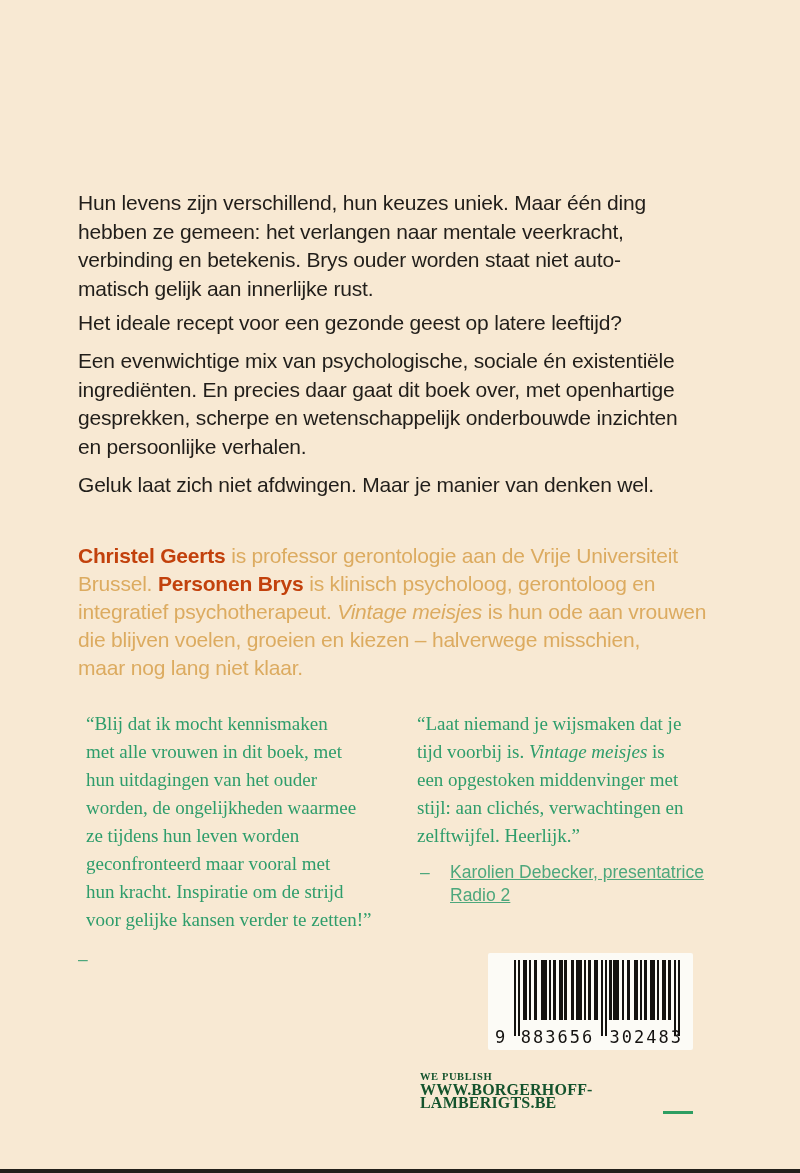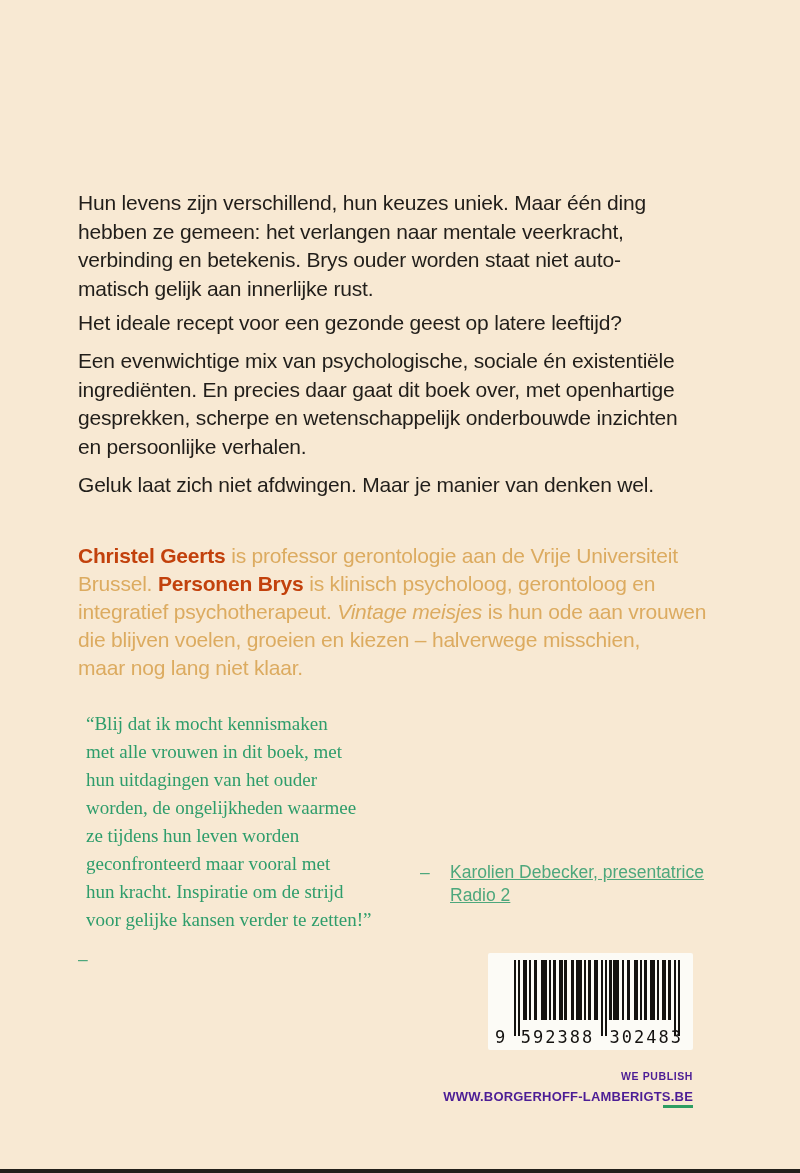--- a/index.html
+++ b/index.html
@@ -64,24 +64,24 @@
   .logo{position:absolute;left:43px;top:1056px;display:flex;align-items:center;}
   .logo svg{display:block;}
   .logo-divider{width:2px;height:31px;background:#28a05c;margin:0 9px;}
   .logo-text{
     font-size:9.5px;font-weight:700;line-height:10.5px;
     letter-spacing:0.3px;color:#28a05c;
   }
   
   .footer-right{
     position:absolute;top:1071px;left:420px;width:273px;
-    text-align:right;color:#4c1d95;font-weight:700;
+    color:#14532d;font-weight:700;font-family:Liberation Serif, serif;
   }
   .tagline{font-size:10.5px;letter-spacing:0.6px;line-height:11px;}
-  .website{font-size:13px;letter-spacing:0.2px;line-height:13px;margin-top:8px;}
+  .website{font-size:16px;letter-spacing:0.2px;line-height:13px;margin-top:1px;}
   .website-underline{width:30px;height:2.5px;background:#2d9e62;margin:2px 0 0 auto;}
   .bottom-edge{position:absolute;left:0;right:0;bottom:0;height:4px;background:#23201b;}
 </style>
 </head>
 <body>
 
 <div class="page">
 
 
   <p class="body-par" style="top:189px">Hun levens zijn verschillend, hun keuzes uniek. Maar één ding
@@ -110,20 +110,25 @@
 worden, de ongelijkheden waarmee
 ze tijdens hun leven worden
 geconfronteerd maar vooral met
 hun kracht. Inspiratie om de strijd
 voor gelijke kansen verder te zetten!”</p>
 
   <div class="attr attr-left">
     <span class="dash">–</span>
   </div>
 
+  <p class="quote quote-right"><span>“Laat niemand je wijsmaken dat je
+tijd voorbij is. </span><i>Vintage meisjes</i><span> is
+een opgestoken middenvinger met
+stijl: aan clichés, verwachtingen en
+zelftwijfel. Heerlijk.”</span></p>
 
   <div class="attr attr-right">
     <span class="dash">–</span>
     <span class="attr-text">Karolien Debecker, presentatrice
 Radio 2</span>
   </div>
 
   <div class="barcode">
     <div class="bars" id="barcode-bars">
         <div class="tall" style="width: 2.14px; margin-right: 2.14px;"></div>
@@ -152,21 +157,21 @@
         <div style="width: 2.85px; margin-right: 2.85px;"></div>
         <div style="width: 5.71px; margin-right: 1.43px;"></div>
         <div style="width: 2.14px; margin-right: 2.85px;"></div>
         <div style="width: 4.28px; margin-right: 2.14px;"></div>
         <div style="width: 2.85px; margin-right: 2.85px;"></div>
         <div class="tall" style="width: 2.14px; margin-right: 2.14px;"></div>
         <div class="tall" style="width: 2.14px; margin-right: 0px;"></div>
       </div>
     <div class="digits">
       <span>9</span>
-      <span class="grp">592388</span>
+      <span class="grp">883656</span>
       <span class="grp">302483</span>
     </div>
   </div>
 
 
   <div class="footer-right">
     <div class="tagline">WE PUBLISH</div>
     <div class="website">WWW.BORGERHOFF-LAMBERIGTS.BE</div>
     <div class="website-underline"></div>
   </div>

